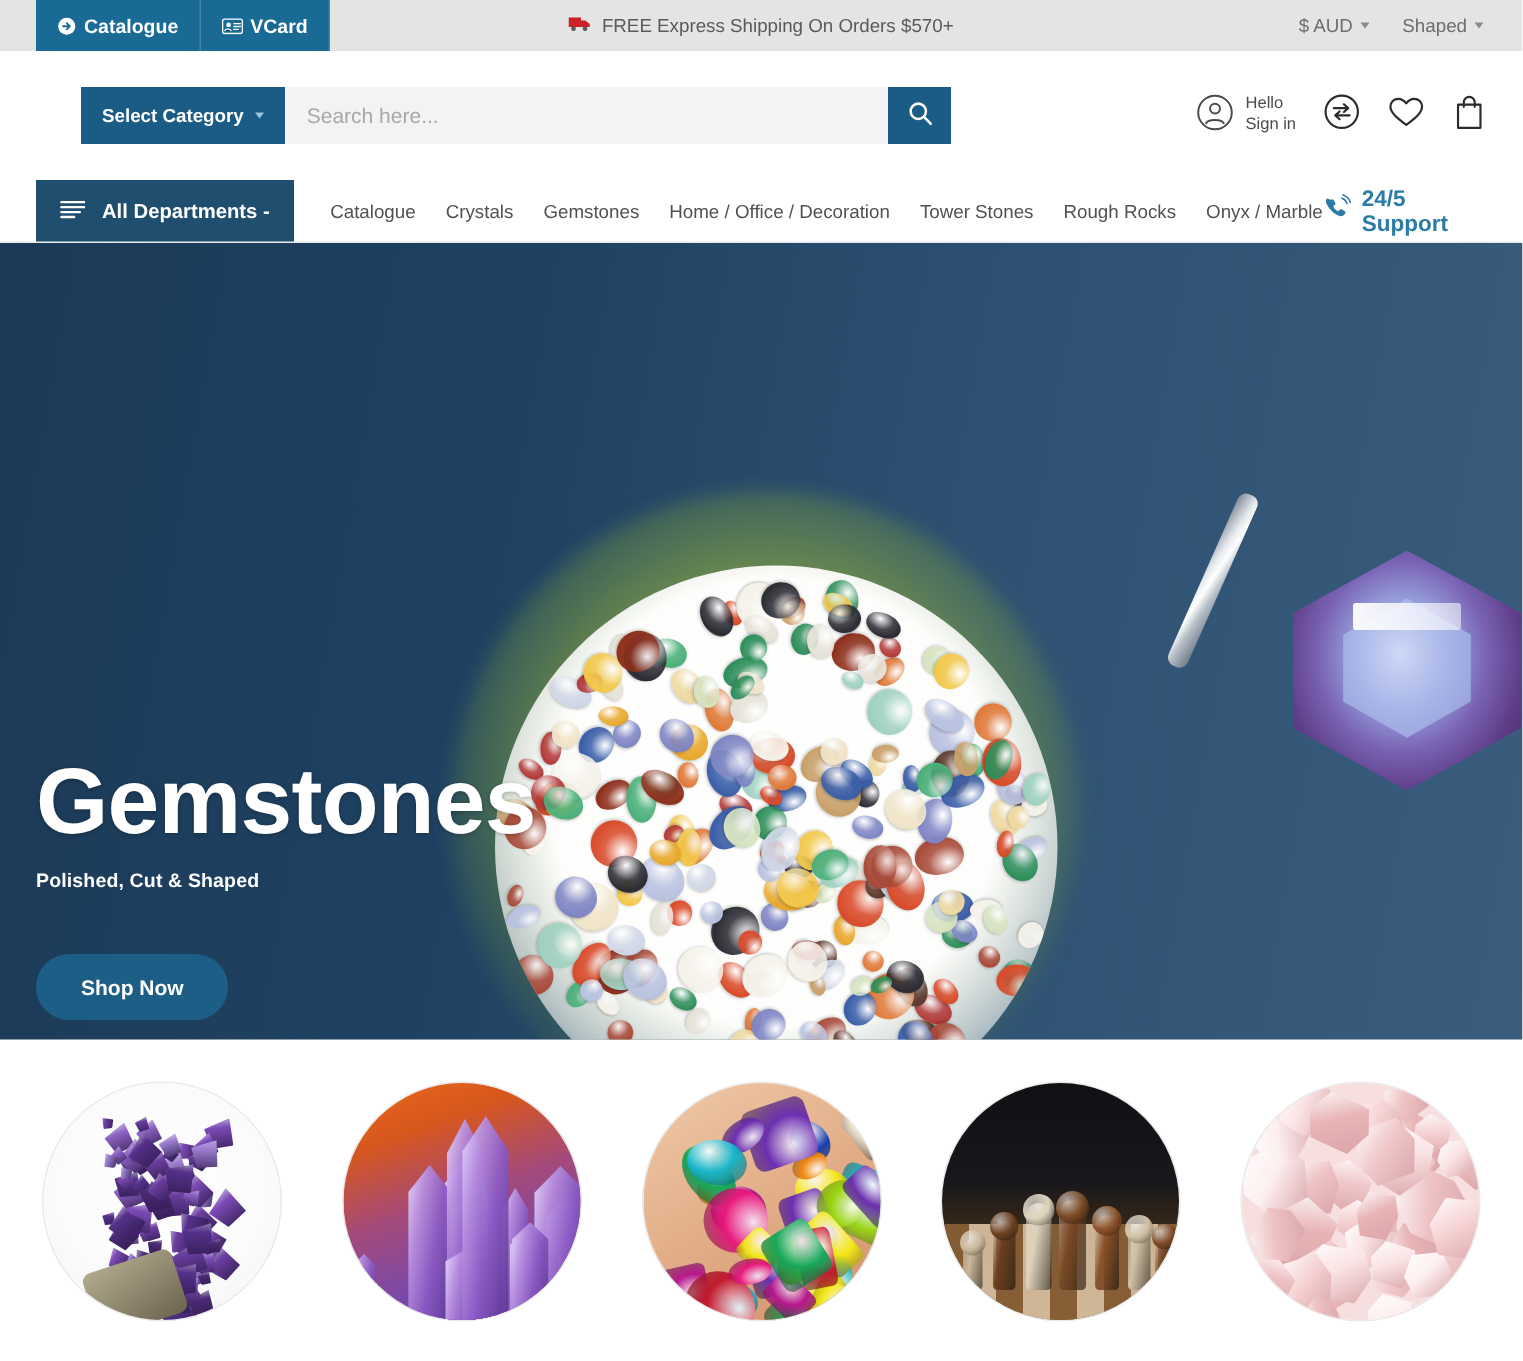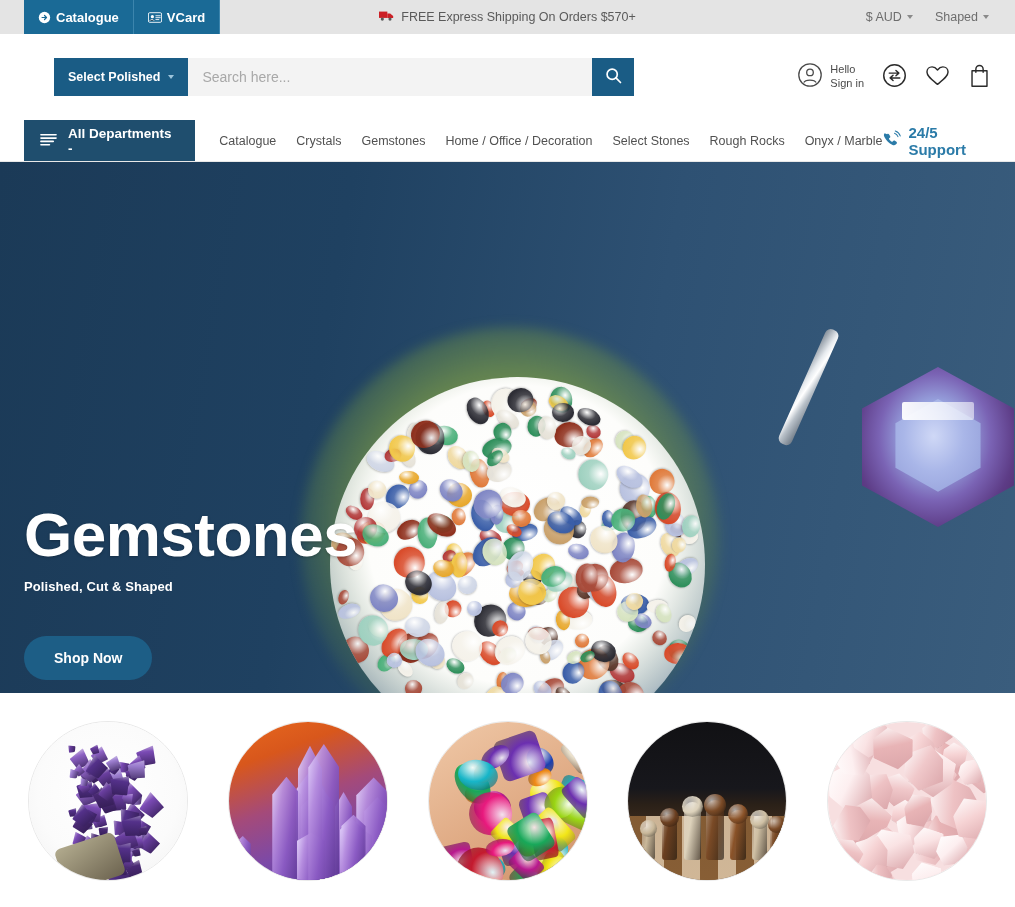--- a/index.html
+++ b/index.html
@@ -233,21 +233,21 @@
       <span>Shaped</span>
       <i class="caret"></i>
     </div>
   </div>
 </div>
 
 <div class="header">
 
   <div class="search-group">
     <div class="select-category">
-      <span>Select Polished</span>
+      <span>Select Category</span>
       <i class="caret"></i>
     </div>
     <input class="search-input" type="text" placeholder="Search here..." style="">
     <button class="search-btn">
       <span>
         <svg width="17" height="17" viewBox="0 0 18 18">
             <circle cx="7.6" cy="7.6" r="5.4" fill="none" stroke="#fff" stroke-width="1.8"></circle>
             <path d="M11.6 11.6 16.4 16.4" stroke="#fff" stroke-width="1.8" stroke-linecap="round"></path>
           </svg>
       </span>
@@ -302,21 +302,21 @@
           <path d="M1 1.5h16M1 5h16M1 8.5h13M1 12h9" stroke="#fff" stroke-width="1.7" stroke-linecap="round"></path>
         </svg>
     </span>
     <span>All Departments -</span>
   </div>
   <div class="nav-links">
     <span class="nav-link">Catalogue</span>
     <span class="nav-link">Crystals</span>
     <span class="nav-link">Gemstones</span>
     <span class="nav-link">Home / Office / Decoration</span>
-    <span class="nav-link">Select Stones</span>
+    <span class="nav-link">Tower Stones</span>
     <span class="nav-link">Rough Rocks</span>
     <span class="nav-link">Onyx / Marble</span>
   </div>
   <div class="support">
     <span>
       <svg width="19" height="19" viewBox="0 0 20 20">
           <path d="M4.2 3.2c.8-.8 1.8-.6 2.3.2l1.2 2c.4.7.2 1.3-.4 1.8l-.8.6c-.2.2-.3.4-.1.8.6 1.2 2 2.6 3.2 3.2.4.2.6.1.8-.1l.6-.8c.5-.6 1.1-.8 1.8-.4l2 1.2c.8.5 1 1.5.2 2.3l-.9.9c-.9.9-2.2 1.1-3.6.5-2-.9-4.1-2.3-5.7-3.9C3.2 9.9 1.8 7.8.9 5.8.3 4.4.5 3.1 1.4 2.2z" fill="#2b7ba8" transform="translate(1.5,1.5) scale(0.92)"></path>
           <path d="M13.2 3.4a5.6 5.6 0 0 1 3.6 3.6M14 1a8 8 0 0 1 5.2 5.2" stroke="#2b7ba8" stroke-width="1.1" fill="none" stroke-linecap="round"></path>
         </svg>
     </span>

